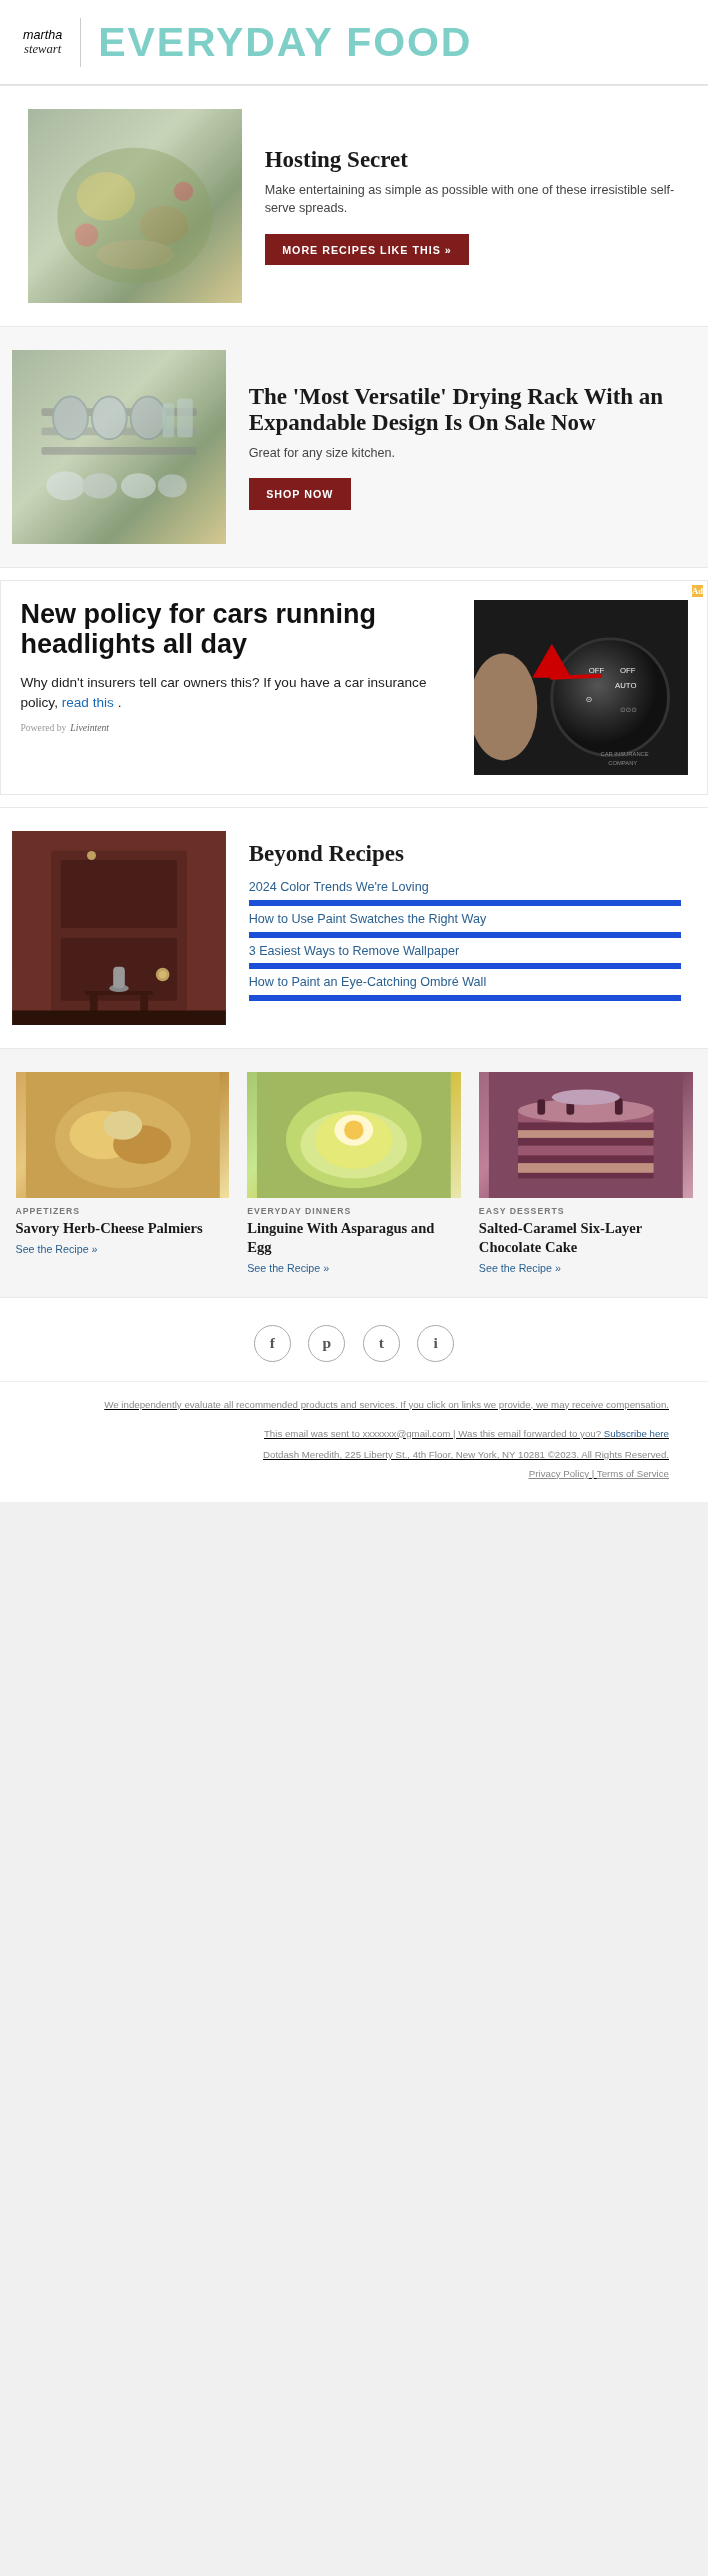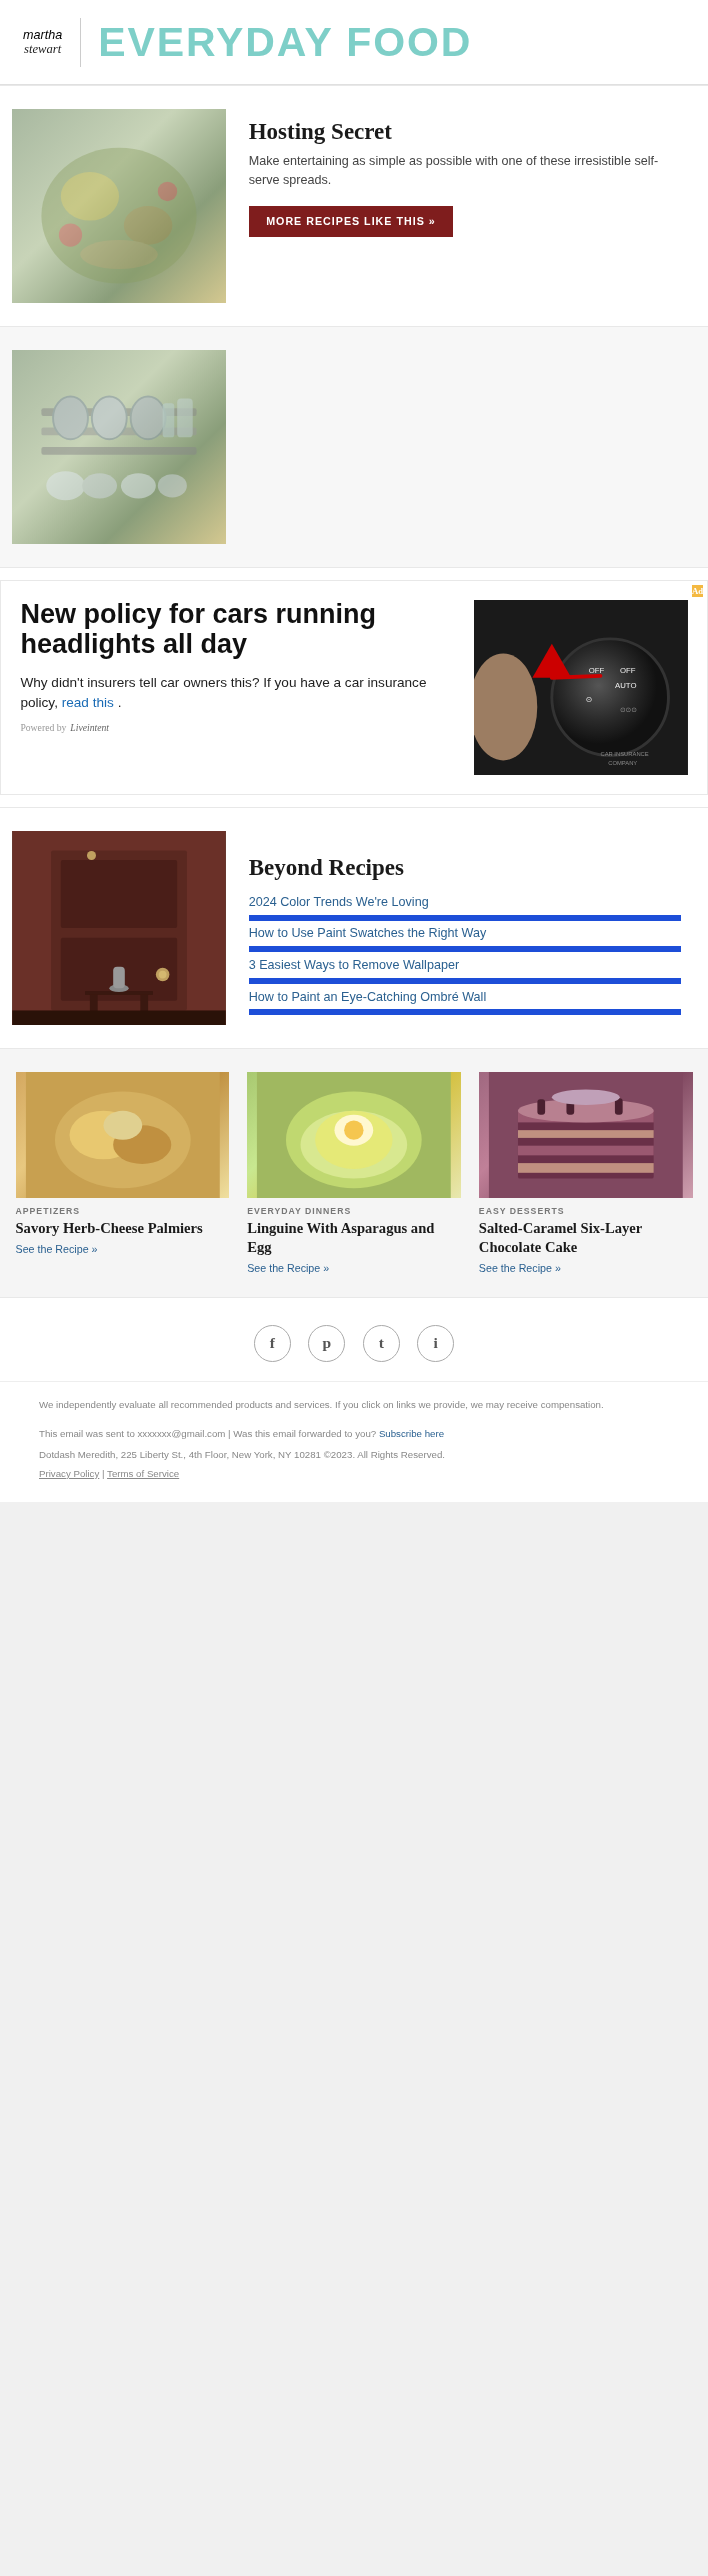--- a/index.html
+++ b/index.html
@@ -36,23 +36,23 @@
       font-size: 41px;
       font-weight: 900;
       letter-spacing: 1.9px;
       color: #7ecfc8;
       text-transform: uppercase;
     }
 
     
     .section-hosting {
       display: flex;
-      align-items: flex-start;
+      align-items: center;
       background: #fff;
-      padding: 23px 0 23px 0;
+      padding: 23px 0 23px 16px;
     }
     .section-img {
       width: 214px;
       min-width: 214px;
       height: 194px;
       background: #c8d8c8;
       overflow: hidden;
       display: flex;
       align-items: center;
       justify-content: center;
@@ -176,21 +176,21 @@
       background: #f4b942;
       color: #fff;
       font-size: 8.7px;
       padding: 1px 0;
       font-weight: bold;
     }
 
     
     .section-beyond {
       display: flex;
-      align-items: flex-end;
+      align-items: flex-start;
       background: #fff;
       padding: 23px 0 23px 0;
     }
     .beyond-content {
       flex: 1;
       padding: 9.7px 27px 9.7px 23px;
       display: flex;
       flex-direction: column;
       justify-content: center;
     }
@@ -283,22 +283,23 @@
       cursor: pointer;
       color: #555;
       font-size: 15.5px;
       font-weight: bold;
     }
 
     
     .footer {
       background: #fff;
       padding: 15.5px 39px 23px;
-      text-align: left;
+      text-align: right;
       border-top: 1px solid #eee;
+      text-decoration: underline;
     }
     .footer-disclaimer {
       font-family: Arial, sans-serif;
       font-size: 9.7px;
       color: #888;
       line-height: 1.5;
       margin-bottom: 13.6px;
     }
     .footer-unsubscribe {
       font-family: Arial, sans-serif;
@@ -429,20 +430,25 @@
 
           <rect x="170" y="50" width="16" height="40" fill="#d0e0f0" rx="4" opacity="0.7"></rect>
           <rect x="155" y="55" width="12" height="35" fill="#c0d8e8" rx="3" opacity="0.7"></rect>
 
           <ellipse cx="55" cy="140" rx="20" ry="15" fill="#e0e8f0"></ellipse>
           <ellipse cx="90" cy="140" rx="18" ry="13" fill="#d0d8e0"></ellipse>
           <ellipse cx="130" cy="140" rx="18" ry="13" fill="#e0e8f0"></ellipse>
           <ellipse cx="165" cy="140" rx="15" ry="12" fill="#d0d8e0"></ellipse>
         </svg>
       </div>
+    </div>
+    <div class="section-content">
+      <div class="section-heading">The 'Most Versatile' Drying Rack With an Expandable Design Is On Sale Now</div>
+      <div class="section-body">Great for any size kitchen.</div>
+      <div class="btn-dark">SHOP NOW</div>
     </div>
   </div>
 
   <div class="section-divider"></div>
 
   <div class="ad-section">
     <div class="ad-text-col">
       <div class="ad-headline">New policy for cars running headlights all day</div>
       <div class="ad-body">
         <span>Why didn't insurers tell car owners this? If you have a car insurance policy,</span>

